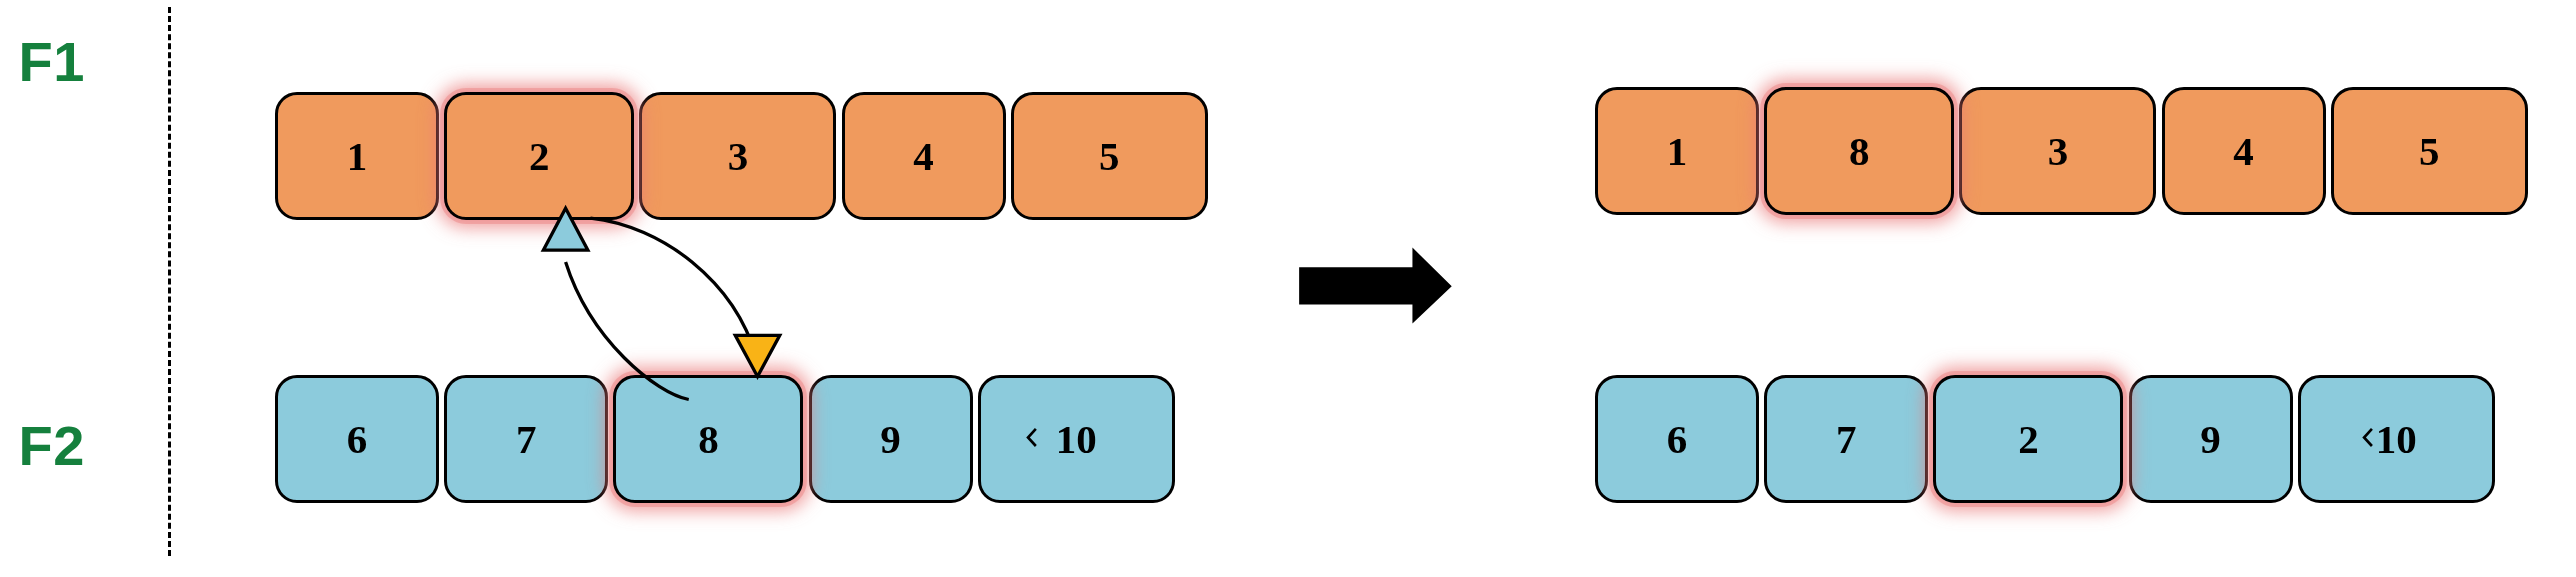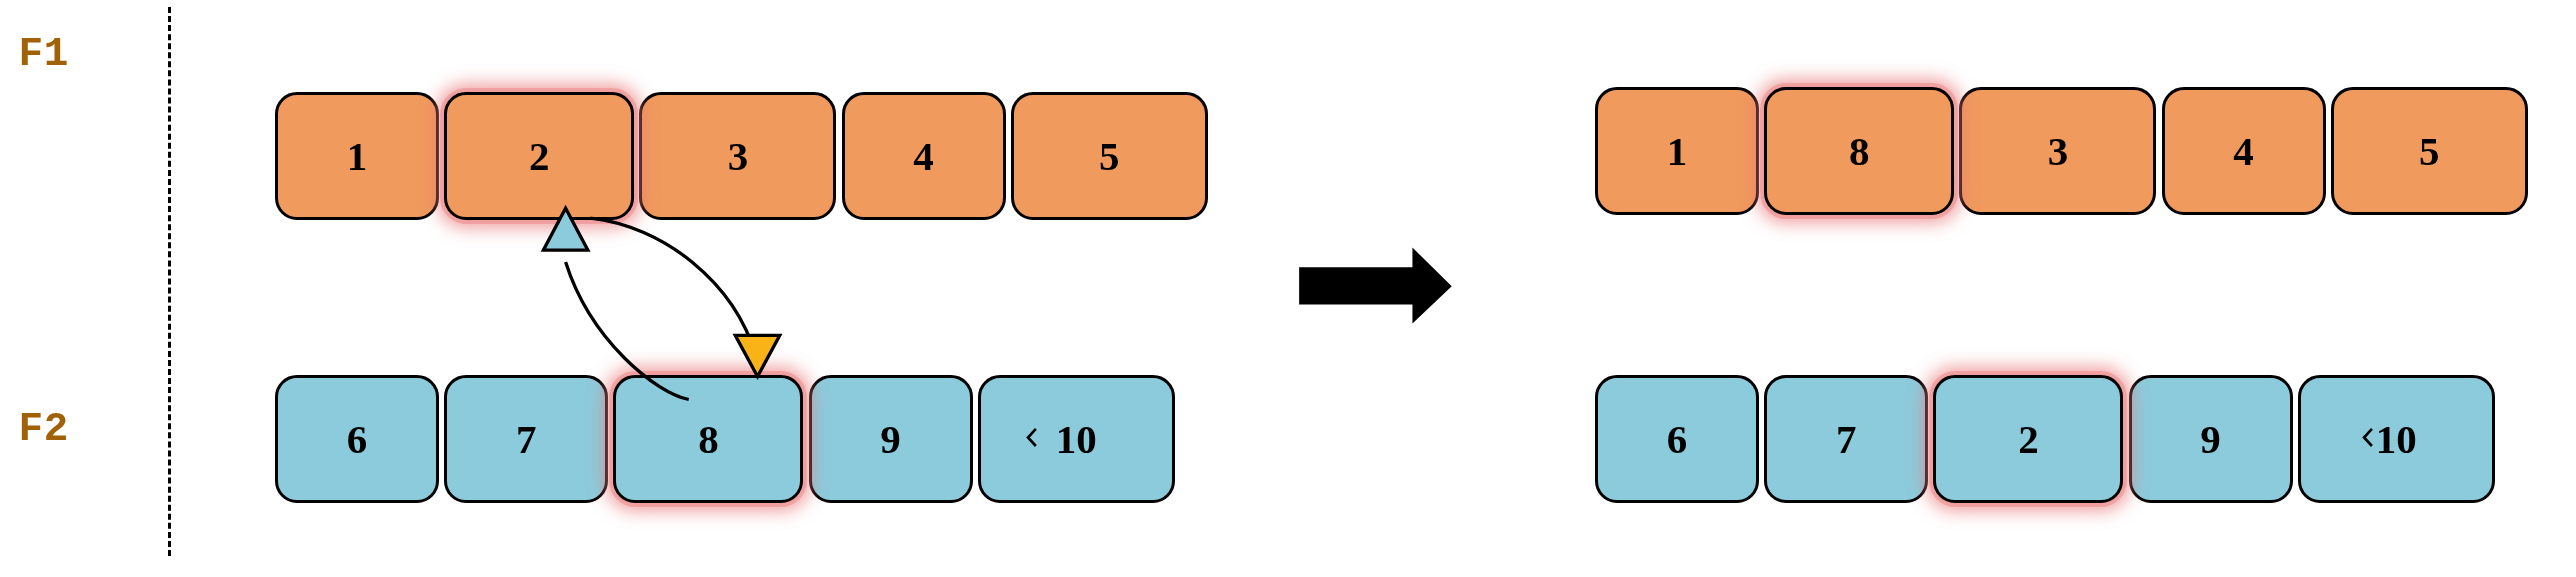--- a/index.html
+++ b/index.html
@@ -14,30 +14,30 @@
     position: relative;
     width: 2576px;
     height: 577px;
     background: #ffffff;
     overflow: hidden;
   }
 
   
   .row-label {
     position: absolute;
-    font-family: Liberation Mono, monospace;
+    font-family: Liberation Sans, sans-serif;
     font-weight: bold;
-    font-size: 41px;
-    color: #a16207;
+    font-size: 56px;
+    color: #15803d;
     line-height: 1;
     letter-spacing: 0.7px;
     white-space: nowrap;
   }
   .row-label.f1 { left: 18.4px; top: 34px; }
-  .row-label.f2 { left: 18.4px; top: 409px; }
+  .row-label.f2 { left: 18.4px; top: 418px; }
 
   
   .divider {
     position: absolute;
     left: 168px;
     top: 6.6px;
     width: 0;
     height: 549px;
     border-left: 3.3px dashed #000000;
   }

